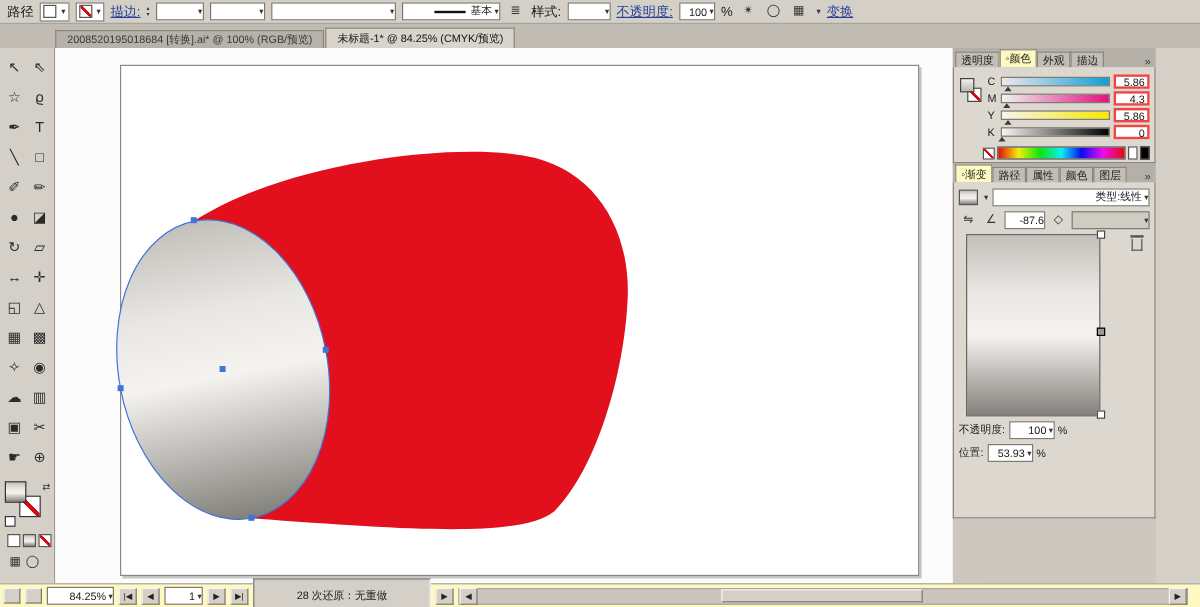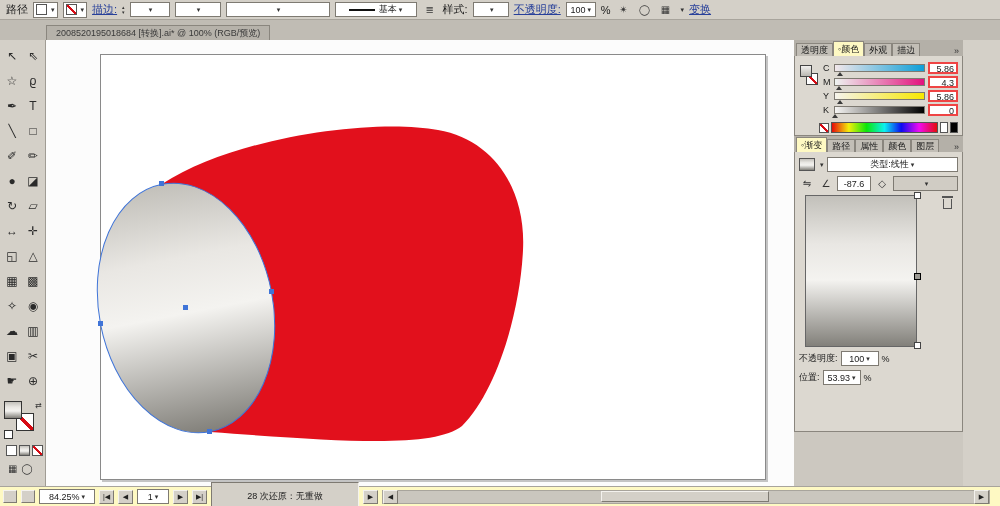--- a/index.html
+++ b/index.html
@@ -11,21 +11,21 @@
   .sunken { border:1px solid; border-color:#7e7a72 #f4f2ee #f4f2ee #7e7a72; }
   .link { color:#28409a; text-decoration:underline; cursor:pointer; }
   .arr { font-size:7px; color:#333; margin-left:2px; }
 
   
   #control-bar { position:absolute; top:0; left:0; width:1000px; height:20px; display:flex; align-items:center; gap:5px; padding:0 6px; background:#d4d0c8; border-bottom:1px solid #a8a49c; }
   .cb-text { font-size:11px; white-space:nowrap; }
   .well { display:inline-flex; align-items:center; gap:2px; background:#fff; border:1px solid #7e7a72; height:16px; padding:0 2px; }
   .sw { width:11px; height:11px; border:1px solid #555; background:#fff; }
   .slash { background:linear-gradient(45deg, transparent 42%, #d60b14 42%, #d60b14 58%, transparent 58%), #fff; }
-  .combo { display:inline-flex; align-items:center; justify-content:center; background:#fff; border:1px solid #7e7a72; height:15px; padding:0 0; font-size:9px; white-space:nowrap; }
+  .combo { display:inline-flex; align-items:center; justify-content:flex-end; background:#fff; border:1px solid #7e7a72; height:15px; padding:0 0; font-size:9px; white-space:nowrap; }
   .combo.dis { background:#d0ccc4; color:#777; }
   .icon-btn { min-width:16px; height:15px; display:inline-flex; align-items:center; justify-content:center; font-size:10px; color:#333; cursor:pointer; }
   .stepper { display:inline-flex; flex-direction:column; font-size:5px; line-height:5px; color:#333; }
   .stroke-line { display:inline-block; width:26px; height:2px; background:#111; margin-right:4px; }
 
   
   #tab-bar { position:absolute; top:20px; left:0; width:1000px; height:20px; background:#c0bcb4; display:flex; align-items:flex-end; padding-left:46px; }
   .doc-tab { height:15px; font-size:9px; line-height:14px; padding:0 9px; margin-right:1px; background:#b6b2aa; border:1px solid #8a867e; border-bottom:none; white-space:nowrap; color:#3a3a3a; cursor:pointer; }
   .doc-tab.active { background:#d8d4cc; height:17px; line-height:16px; color:#111; }
 
@@ -156,20 +156,21 @@
     <span class="cb-text">%</span>
     <span class="icon-btn">✴</span>
     <span class="icon-btn">◯</span>
     <span class="icon-btn">▦</span>
     <span class="arr">▾</span>
     <span class="cb-text link">变换</span>
   </div>
 
   <div id="tab-bar">
       <div class="doc-tab">2008520195018684 [转换].ai* @ 100% (RGB/预览)</div>
+      <div class="doc-tab active">未标题-1* @ 84.25% (CMYK/预览)</div>
     </div>
 
   <div id="toolbox">
     <div id="tool-grid">
         <div class="tool">↖</div>
         <div class="tool">⇖</div>
         <div class="tool">☆</div>
         <div class="tool">ϱ</div>
         <div class="tool">✒</div>
         <div class="tool">T</div>

